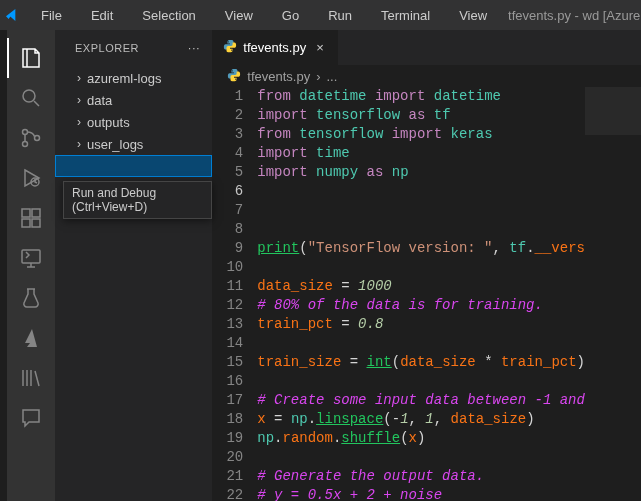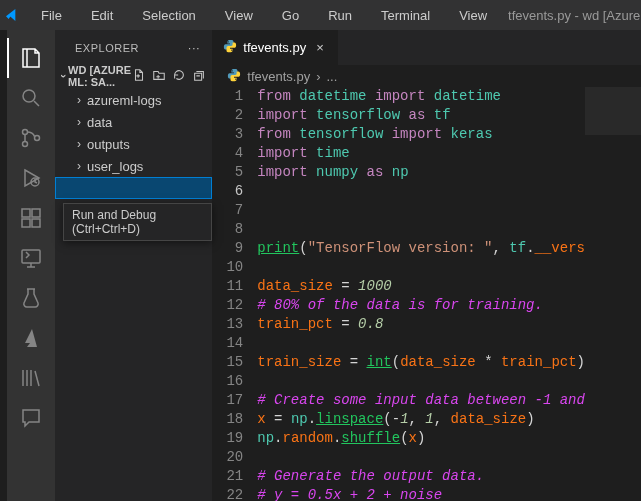--- a/index.html
+++ b/index.html
@@ -314,59 +314,41 @@
           <path d="M4 4h16v12H10l-4 4v-4H4z"></path>
         </svg>
       </div>
     </div>
 
   <div class="sidebar">
     <div class="sidebar-header">
       <span>EXPLORER</span>
       <span class="dots">···</span>
     </div>
-    <div class="sidebar-section">
-      <span class="chev">›</span>
-      <span>WD [AZURE ML: SA...</span>
-      <span class="section-actions">
-        <span><svg viewBox="0 0 16 16" fill="none" stroke="currentColor" stroke-width="1.2">
-              <path d="M4 2h5l3 3v9H4z M9 2v3h3 M7 7v4 M5 9h4"></path>
-            </svg></span>
-        <span><svg viewBox="0 0 16 16" fill="none" stroke="currentColor" stroke-width="1.2">
-              <path d="M2 4h5l1 2h6v7H2z M7 8v4 M5 10h4"></path>
-            </svg></span>
-        <span><svg viewBox="0 0 16 16" fill="none" stroke="currentColor" stroke-width="1.2">
-              <path d="M3 8a5 5 0 1 1 2 4 M3 12v-4h4"></path>
-            </svg></span>
-        <span><svg viewBox="0 0 16 16" fill="none" stroke="currentColor" stroke-width="1.2">
-              <path d="M3 6h8v8H3z M5 4h8v8 M5 9h4"></path>
-            </svg></span>
-      </span>
-    </div>
     <div class="tree" id="tree">
       <div class="tree-item">
           <span class="chev">›</span>
           <span>azureml-logs</span>
         </div>
         <div class="tree-item">
           <span class="chev">›</span>
           <span>data</span>
         </div>
         <div class="tree-item">
           <span class="chev">›</span>
           <span>outputs</span>
         </div>
         <div class="tree-item">
           <span class="chev">›</span>
           <span>user_logs</span>
         </div>
         <div class="tree-item selected">
           <span style="width:16px"></span>
         </div>
-        <div class="tooltip">Run and Debug (Ctrl+Ctrl+D)</div>
+        <div class="tooltip">Run and Debug (Ctrl+View+D)</div>
     </div>
   </div>
 
   <div class="editor-area">
     <div class="tabs">
       <div class="tab">
         <span class="file-icon">
           <svg width="14" height="14" viewBox="0 0 16 16" fill="currentColor">
               <path d="M8 1C5 1 5 3 5 3v2h3v1H3S1 6 1 9s2 3 2 3h2v-2s0-2 2-2h3s2 0 2-2V3s0-2-2-2H8zM6 2.5a.7.7 0 1 1 0 1.4.7.7 0 0 1 0-1.4z"></path>
               <path d="M8 15c3 0 3-2 3-2v-2H8v-1h5s2 0 2-3-2-3-2-3h-2v2s0 2-2 2H6s-2 0-2 2v3s0 2 2 2h2zm2-1.5a.7.7 0 1 1 0-1.4.7.7 0 0 1 0 1.4z" fill="#ffd43b"></path>

